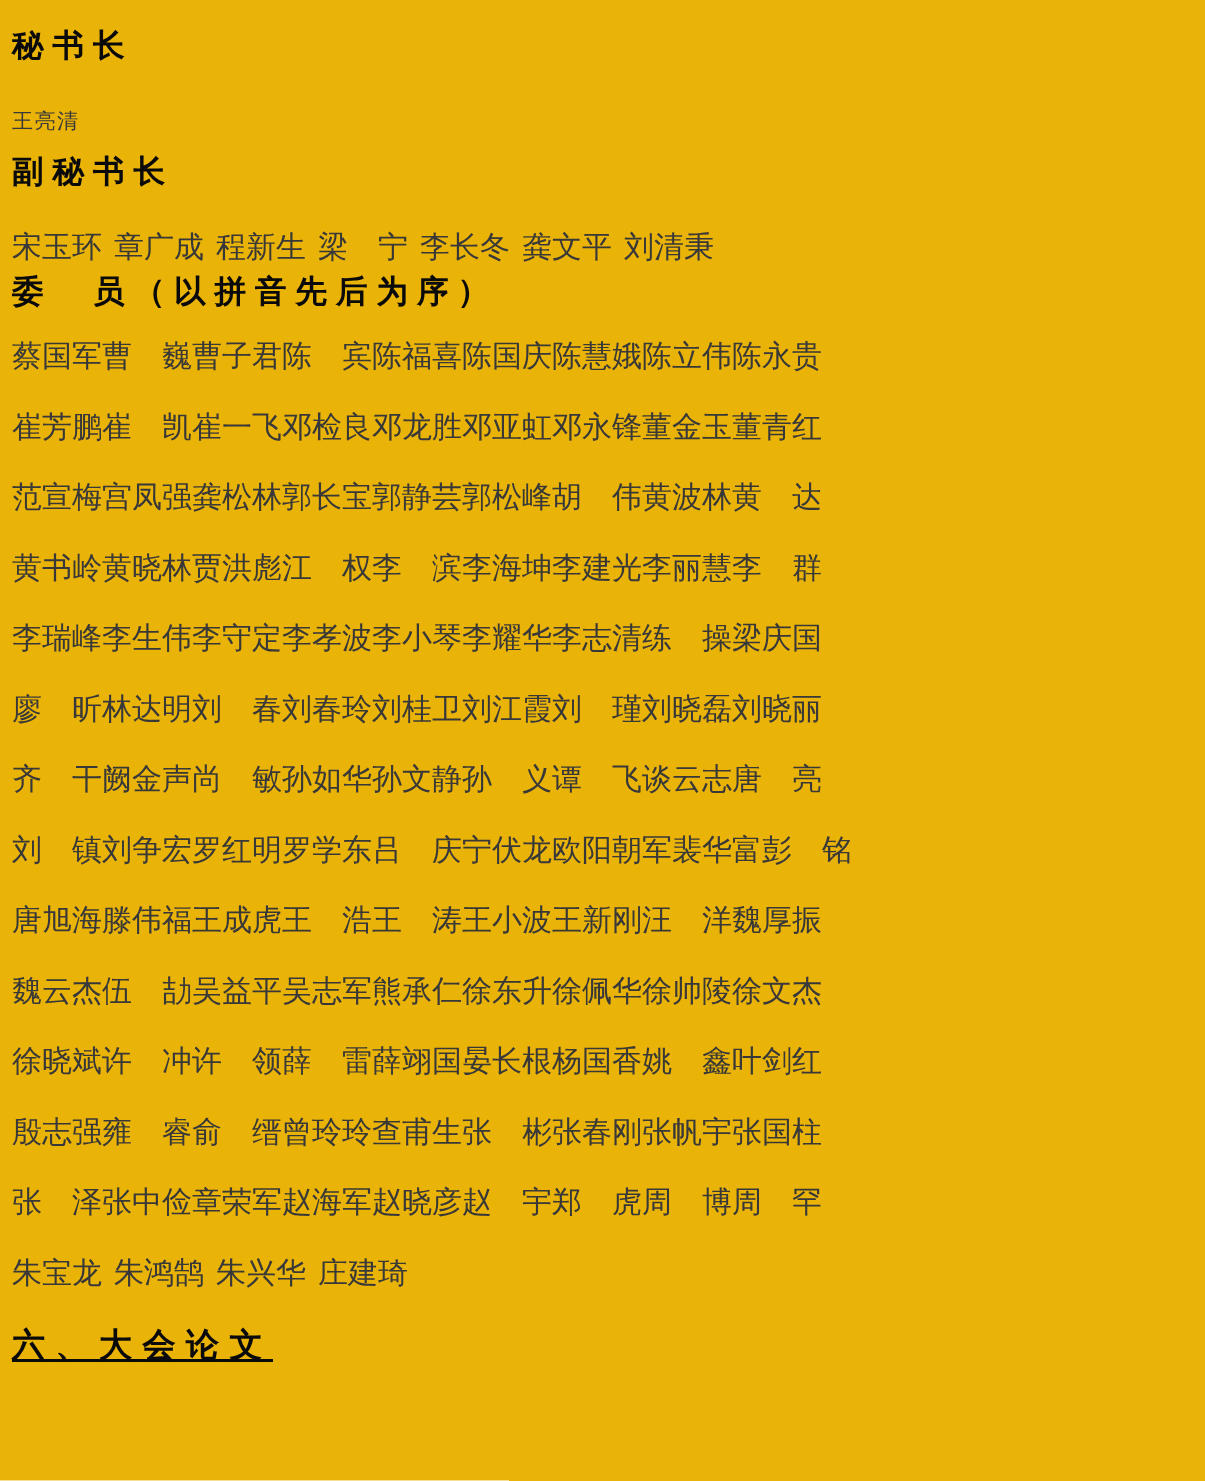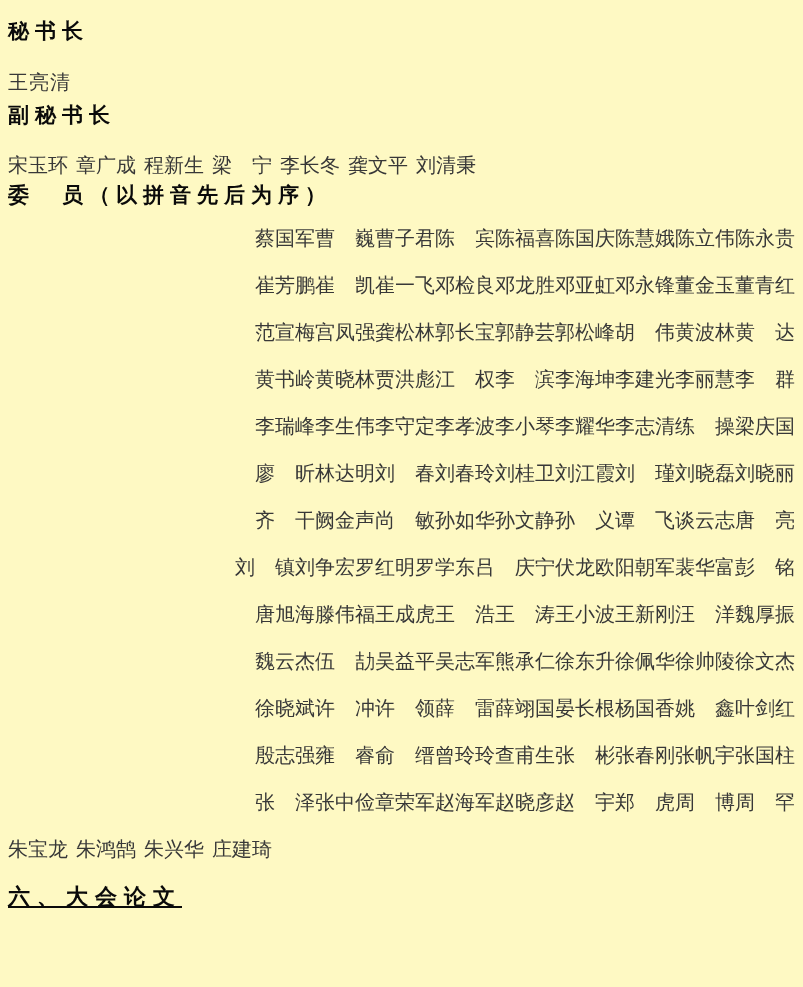--- a/index.html
+++ b/index.html
@@ -1,60 +1,60 @@
 <!DOCTYPE html>
 <html><head>
 <meta charset="utf-8">
 <style>
   * { margin: 0; padding: 0; box-sizing: border-box; }
   html, body { background: #ffffff; }
   .page {
     position: relative;
     width: 803px;
     height: 987px;
-    background: #fef9c3;
+    background: #eab308;
     padding: 18px 8px 0 8px;
     overflow: hidden;
     font-family: "Liberation Serif", "DejaVu Serif", serif;
     color: #383838;
   }
   .heading {
     font-family: "Liberation Sans", "DejaVu Sans", sans-serif;
     font-weight: 700;
     color: #0a0a0a;
     font-size: 21px;
     line-height: 22px;
     letter-spacing: 6px;
     white-space: pre;
   }
   .heading-secretary { margin-top: 2px; }
   .secretary-name {
     margin-top: 30px;
-    font-size: 20px;
+    font-size: 14px;
     line-height: 20px;
     letter-spacing: 1px;
   }
   .heading-deputy { margin-top: 12px; }
   .name-row {
     display: flex;
     font-size: 20px;
     line-height: 20px;
     white-space: pre;
   }
   .deputy-row {
     margin-top: 29px;
     justify-content: flex-start;
     gap: 8px;
   }
   .heading-members { margin-top: 9px; }
   .member-rows { margin-top: 22px; }
   .member-rows .name-row {
     height: 47px;
     align-items: flex-start;
-    justify-content: flex-end;
+    justify-content: flex-start;
   }
   .member-rows .name-row:last-child {
     justify-content: flex-start;
     gap: 8px;
   }
   .heading-next {
     font-size: 22px;
     line-height: 22px;
     letter-spacing: 7px;
     text-decoration: underline;

